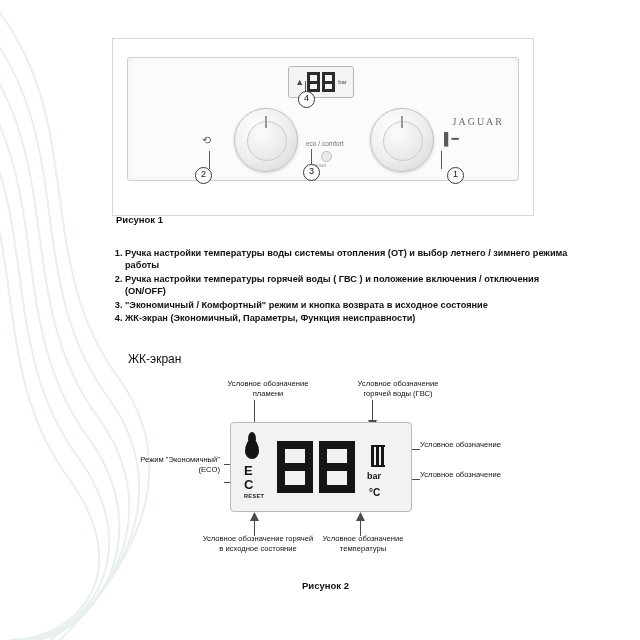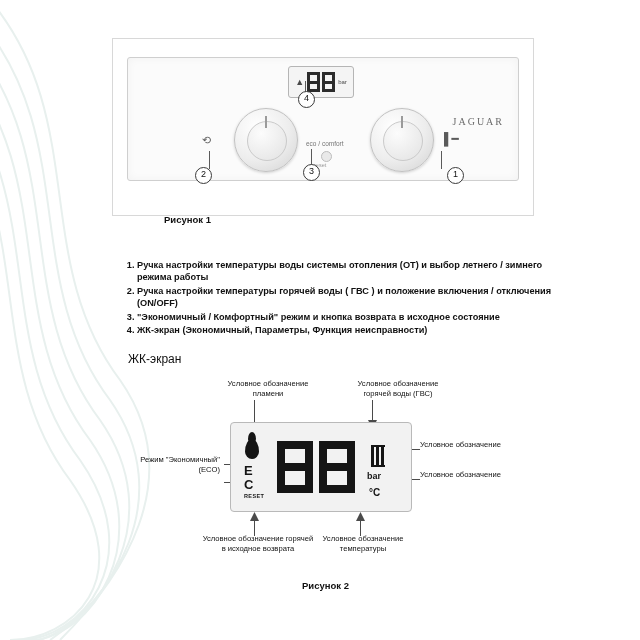--- a/index.html
+++ b/index.html
@@ -209,37 +209,36 @@
   .lead-3 { left: 198px; top: 110px; width: 1px; height: 16px; }
   .lead-4 { left: 192px; top: 42px;  width: 1px; height: 11px; }
 
   .fig1-caption {
     position: absolute;
     left: 116px;
     top: 214px;
     font-size: 9.5px;
     font-weight: bold;
     color: #111;
-    margin-left: 48px;
   }
 
   
   .legend {
     position: absolute;
     left: 112px;
     top: 247px;
     width: 470px;
     font-size: 9.2px;
     line-height: 12.4px;
     font-weight: bold;
     color: #111;
   }
   .legend li { margin: 0 0 1px 0; }
   .legend ol {
-    margin: 12px;
+    margin: 0;
     padding-left: 13px;
     list-style: decimal;
   }
 
   
   .lcd-heading {
     position: absolute;
     left: 128px;
     top: 352px;
     font-size: 12px;
@@ -497,21 +496,21 @@
     <div class="bar-txt">bar</div>
     <div class="deg-txt">°C</div>
   </div>
 
   <svg class="arrow" style="left:250px; top:512px; width:9px; height:9px;" viewBox="0 0 9 9">
       <polygon points="4.5,0 0,9 9,9" fill="#4a4a4a"></polygon>
     </svg>
   <div class="ann-line" style="left:254px; top:520px; width:1px; height:16px;"></div>
   <div class="ann c" style="left:168px; top:534px; width:180px;">
     <div>Условное обозначение горячей</div>
-    <div>в исходное возврата</div>
+    <div>в исходное состояние</div>
   </div>
 
   <svg class="arrow" style="left:356px; top:512px; width:9px; height:9px;" viewBox="0 0 9 9">
       <polygon points="4.5,0 0,9 9,9" fill="#4a4a4a"></polygon>
     </svg>
   <div class="ann-line" style="left:360px; top:520px; width:1px; height:16px;"></div>
   <div class="ann c" style="left:288px; top:534px; width:150px;">
     <div>Условное обозначение</div>
     <div>температуры</div>
   </div>

